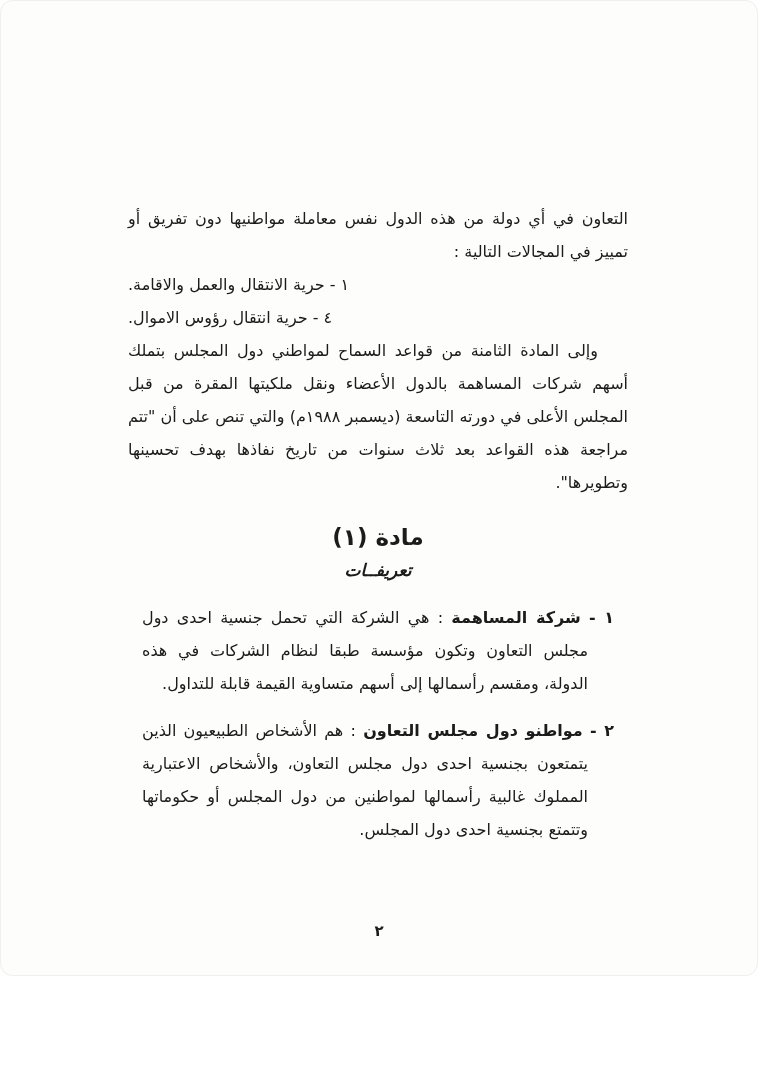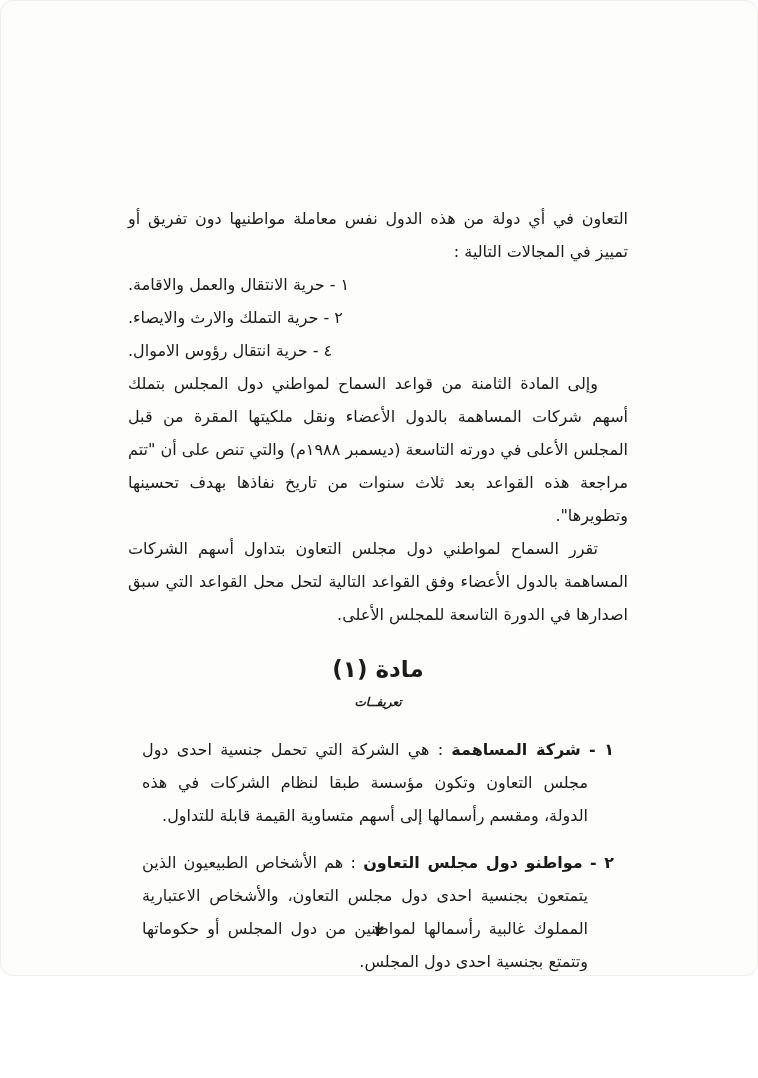--- a/index.html
+++ b/index.html
@@ -48,21 +48,21 @@
   .article-head {
     margin-top: 22px;
     text-align: center;
     font-weight: bold;
     font-size: 23px;
   }
   .article-sub {
     text-align: center;
     font-style: italic;
     font-weight: bold;
-    font-size: 12px;
+    font-size: 17px;
     margin-bottom: 12px;
   }
   .def {
     margin: 14px;
     padding-right: 26px;
     text-indent: -26px;
   }
   .bold {
     font-weight: bold;
   }
@@ -80,27 +80,25 @@
 </head>
 <body>
 
 <div class="page">
   <div class="content">
 
     <p class="para">التعاون في أي دولة من هذه الدول نفس معاملة مواطنيها دون تفريق أو تمييز في المجالات التالية :</p>
 
     <ul class="freedoms">
       <li>١ - حرية الانتقال والعمل والاقامة.</li>
-      <li>٢ - حرية التملك والارث والايصاء.</li>
       <li>٤ - حرية انتقال رؤوس الاموال.</li>
     </ul>
 
     <p class="para indented">وإلى المادة الثامنة من قواعد السماح لمواطني دول المجلس بتملك أسهم شركات المساهمة بالدول الأعضاء ونقل ملكيتها المقرة من قبل المجلس الأعلى في دورته التاسعة (ديسمبر ١٩٨٨م) والتي تنص على أن "تتم مراجعة هذه القواعد بعد ثلاث سنوات من تاريخ نفاذها بهدف تحسينها وتطويرها".</p>
 
-    <p class="para indented">تقرر السماح لمواطني دول مجلس التعاون بتداول أسهم الشركات المساهمة بالدول الأعضاء وفق القواعد التالية لتحل محل القواعد التي سبق اصدارها في الدورة التاسعة للمجلس الأعلى.</p>
 
     <div class="article-head">مادة (١)</div>
 
     <div class="article-sub">تعريفــات</div>
 
     <p class="def">
       <span class="bold">١ -</span>
       <span class="bold">شركة المساهمة</span>
       <span>: هي الشركة التي تحمل جنسية احدى دول مجلس التعاون وتكون مؤسسة طبقا لنظام الشركات في هذه الدولة، ومقسم رأسمالها إلى أسهم متساوية القيمة قابلة للتداول.</span>
     </p>

